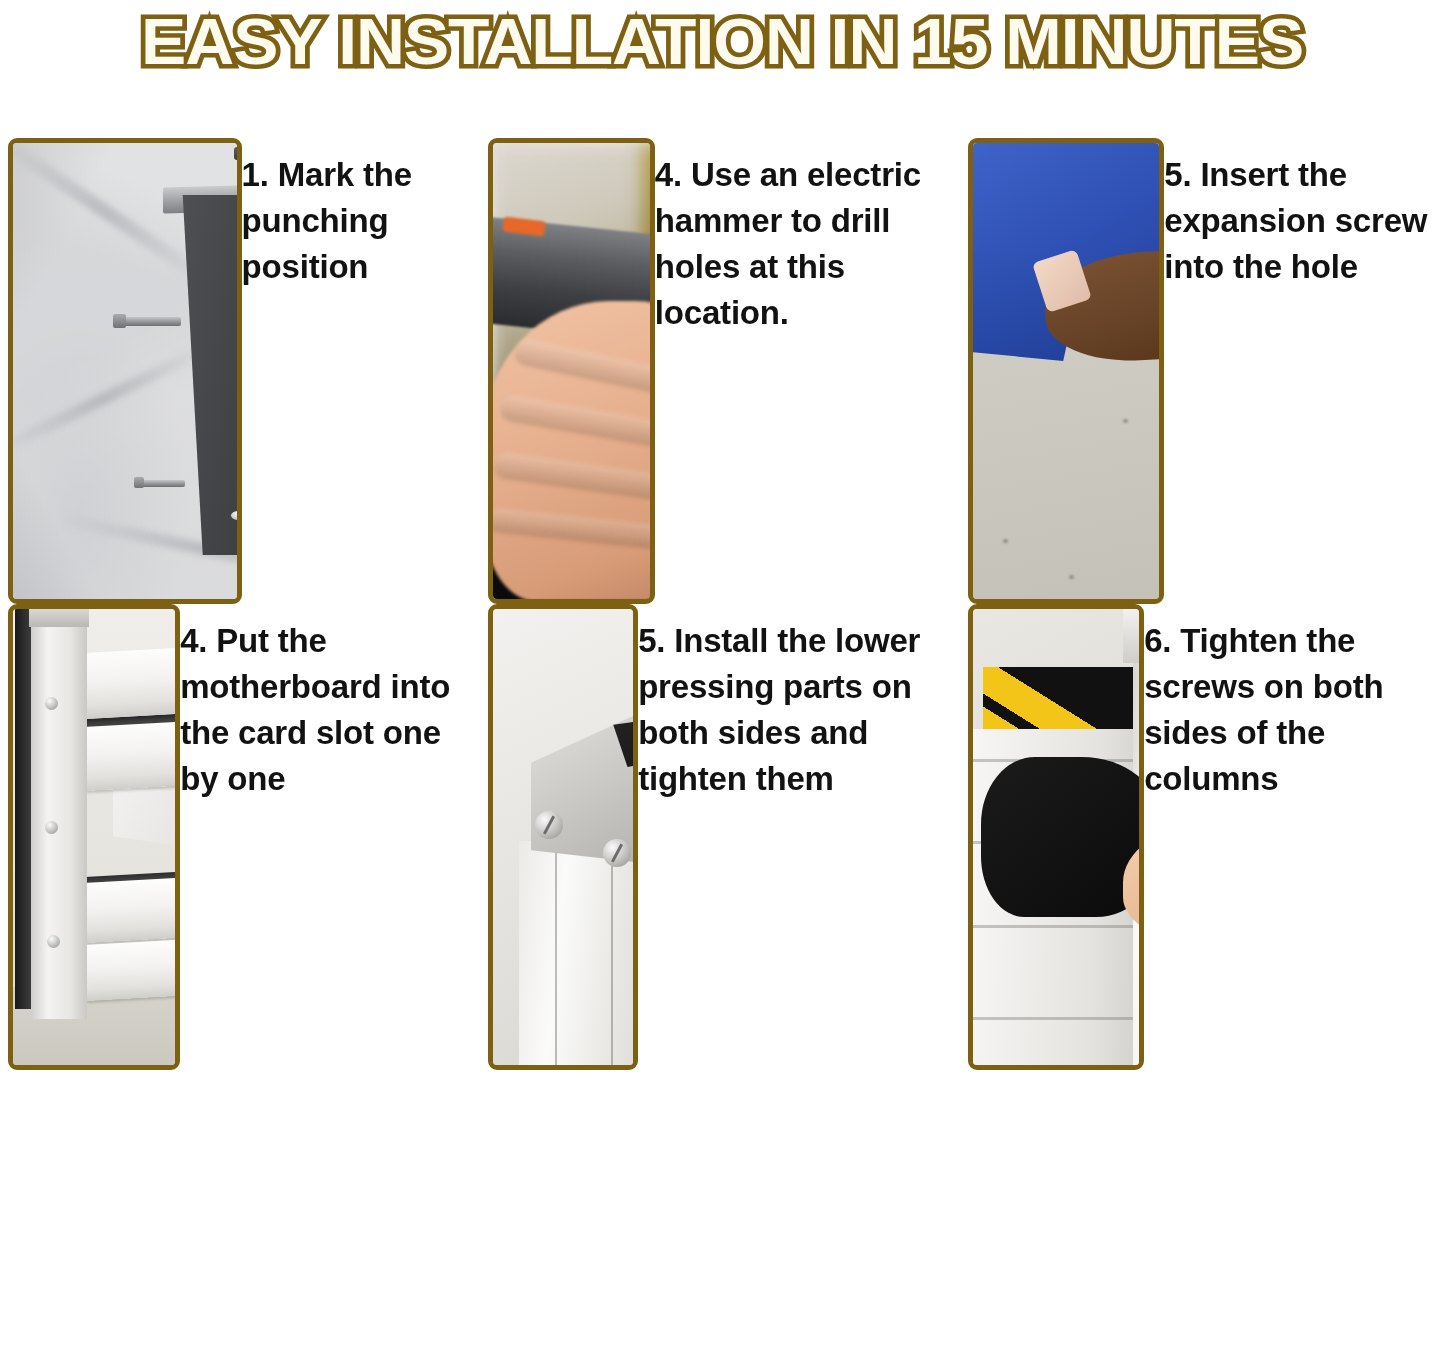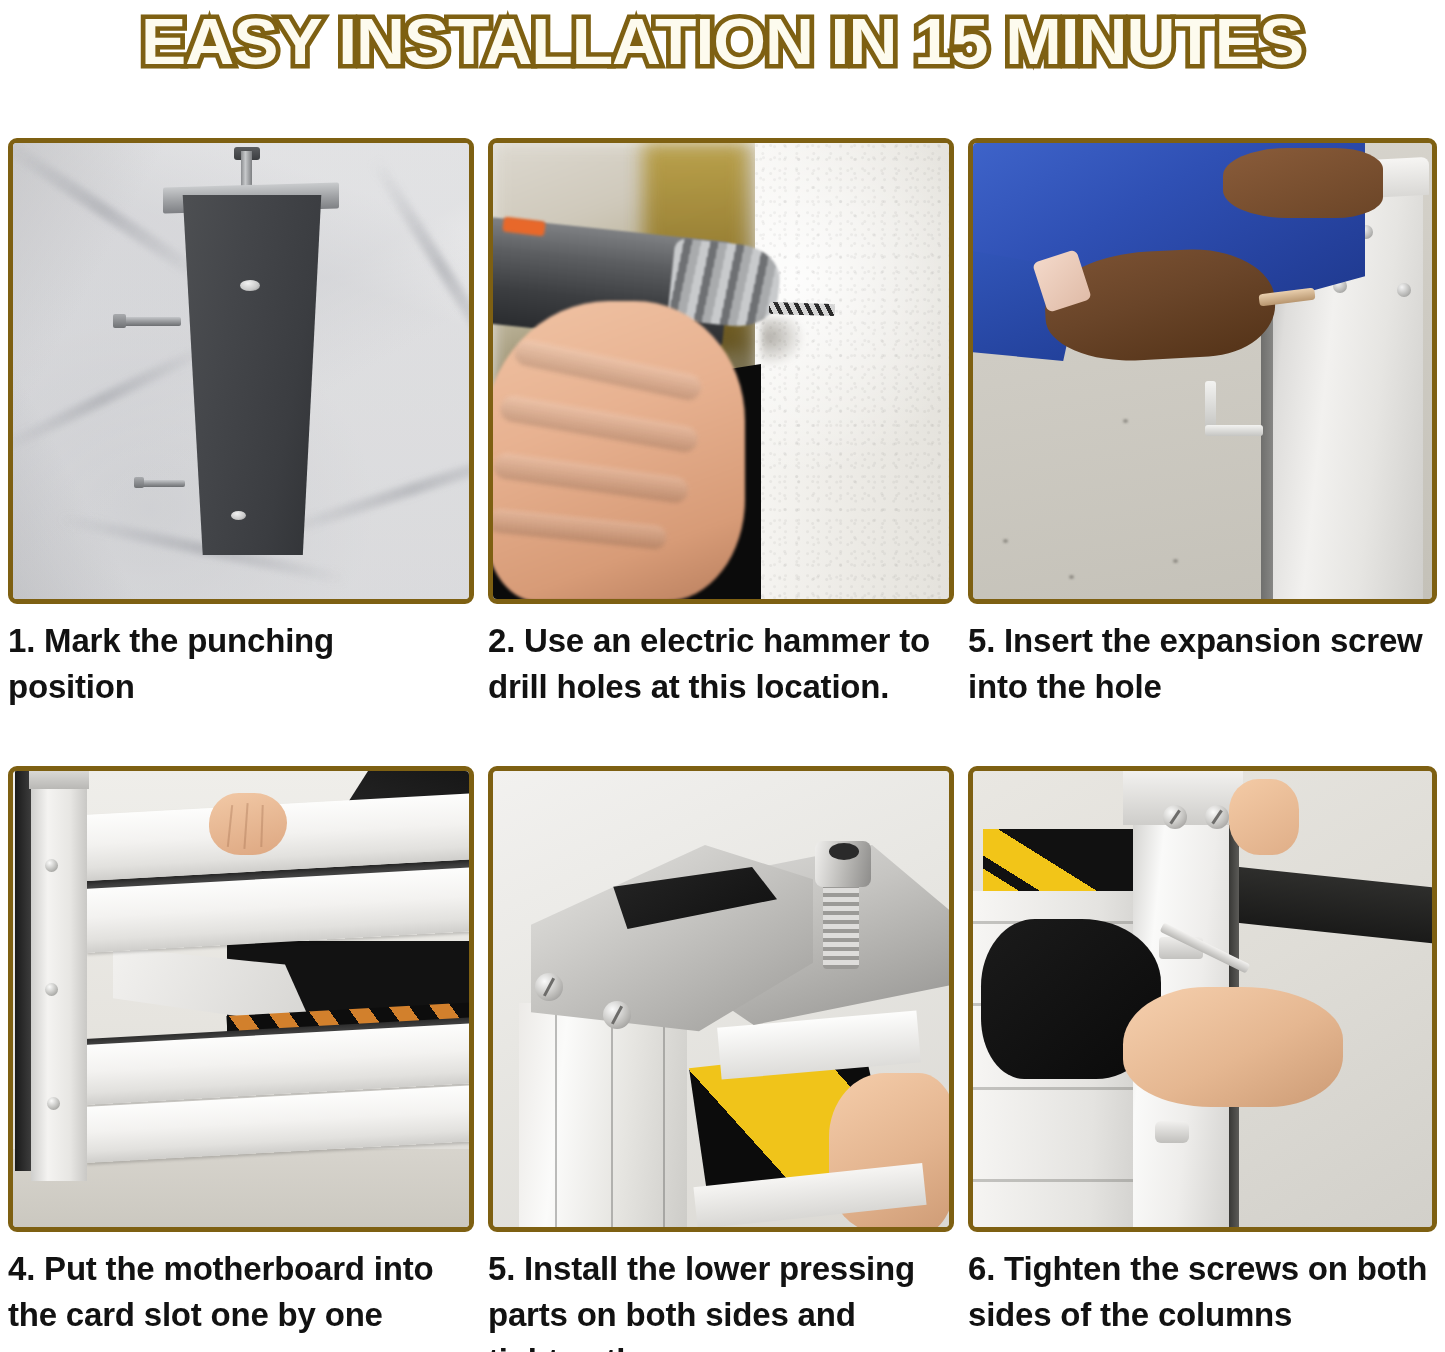--- a/index.html
+++ b/index.html
@@ -52,21 +52,21 @@
     top: 138px;
     width: 1429px;
     display: grid;
     grid-template-columns: 466px 466px 469px;
     grid-template-rows: auto auto;
     column-gap: 14px;
     row-gap: 0px;
   }
   .cell {
     display: flex;
-    flex-direction: column;
+    flex-direction: row;
   }
   .frame {
     width: 100%;
     height: 466px;
     box-sizing: border-box;
     border: 5px solid #7e6012;
     border-radius: 9px;
     overflow: hidden;
     position: relative;
     background: #d8d8d8;
@@ -637,21 +637,21 @@
           <div class="p2-chuck"></div>
           <div class="p2-dust"></div>
           <div class="p2-bit"></div>
           <div class="p2-hand"></div>
           <div class="p2-finger" style="left:20px;top:214px;width:190px;height:26px;transform:rotate(12deg);"></div>
           <div class="p2-finger" style="left:6px;top:268px;width:200px;height:26px;transform:rotate(10deg);"></div>
           <div class="p2-finger" style="left:0px;top:322px;width:196px;height:26px;transform:rotate(8deg);"></div>
           <div class="p2-finger" style="left:-6px;top:374px;width:180px;height:24px;transform:rotate(6deg);"></div>
         </div>
       </div>
-      <div class="caption">2. Use an electric hammer to drill holes at this location.</div>
+      <div class="caption">4. Use an electric hammer to drill holes at this location.</div>
     </div>
 
     <div class="cell">
       <div class="frame">
         <div class="photo">
           <div class="p3-floor"></div>
           <div class="p3-speck" style="left:150px;top:276px;"></div>
           <div class="p3-speck" style="left:30px;top:396px;"></div>
           <div class="p3-speck" style="left:96px;top:432px;"></div>
           <div class="p3-speck" style="left:200px;top:416px;"></div>

